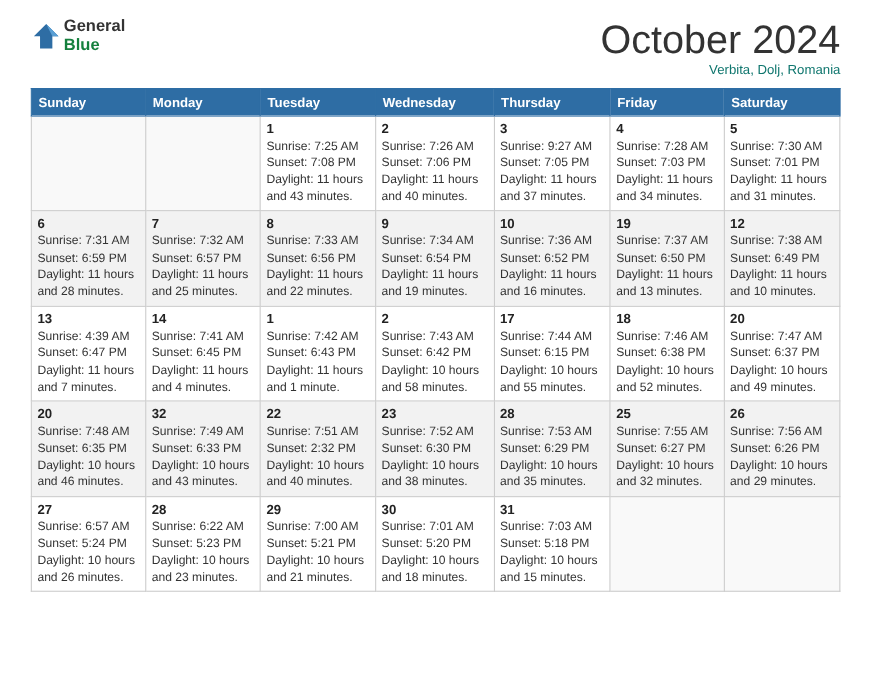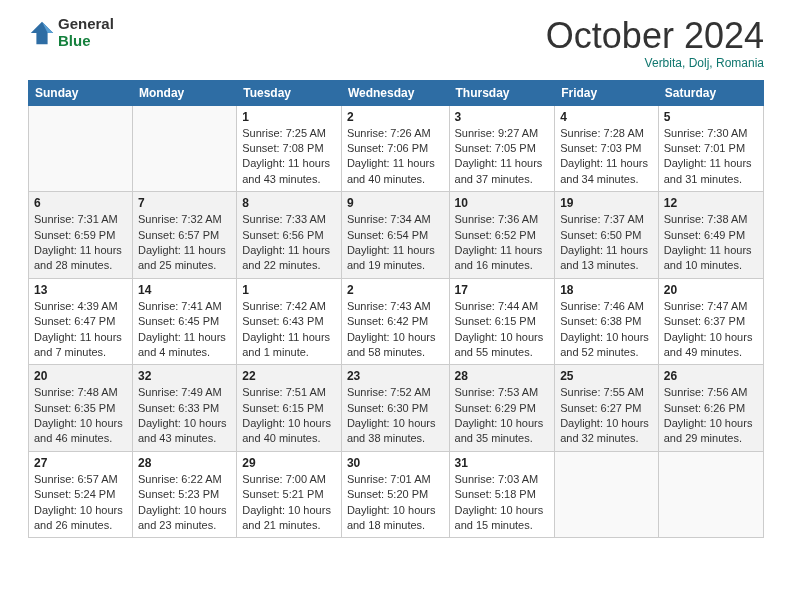--- a/index.html
+++ b/index.html
@@ -265,21 +265,21 @@
           </td>
           <td>
             <div class="day-number">32</div>
             <div class="day-info">Sunrise: 7:49 AM
 Sunset: 6:33 PM
 Daylight: 10 hours and 43 minutes.</div>
           </td>
           <td>
             <div class="day-number">22</div>
             <div class="day-info">Sunrise: 7:51 AM
-Sunset: 6:15 PM
+Sunset: 2:32 PM
 Daylight: 10 hours and 40 minutes.</div>
           </td>
           <td>
             <div class="day-number">23</div>
             <div class="day-info">Sunrise: 7:52 AM
 Sunset: 6:30 PM
 Daylight: 10 hours and 38 minutes.</div>
           </td>
           <td>
             <div class="day-number">28</div>

